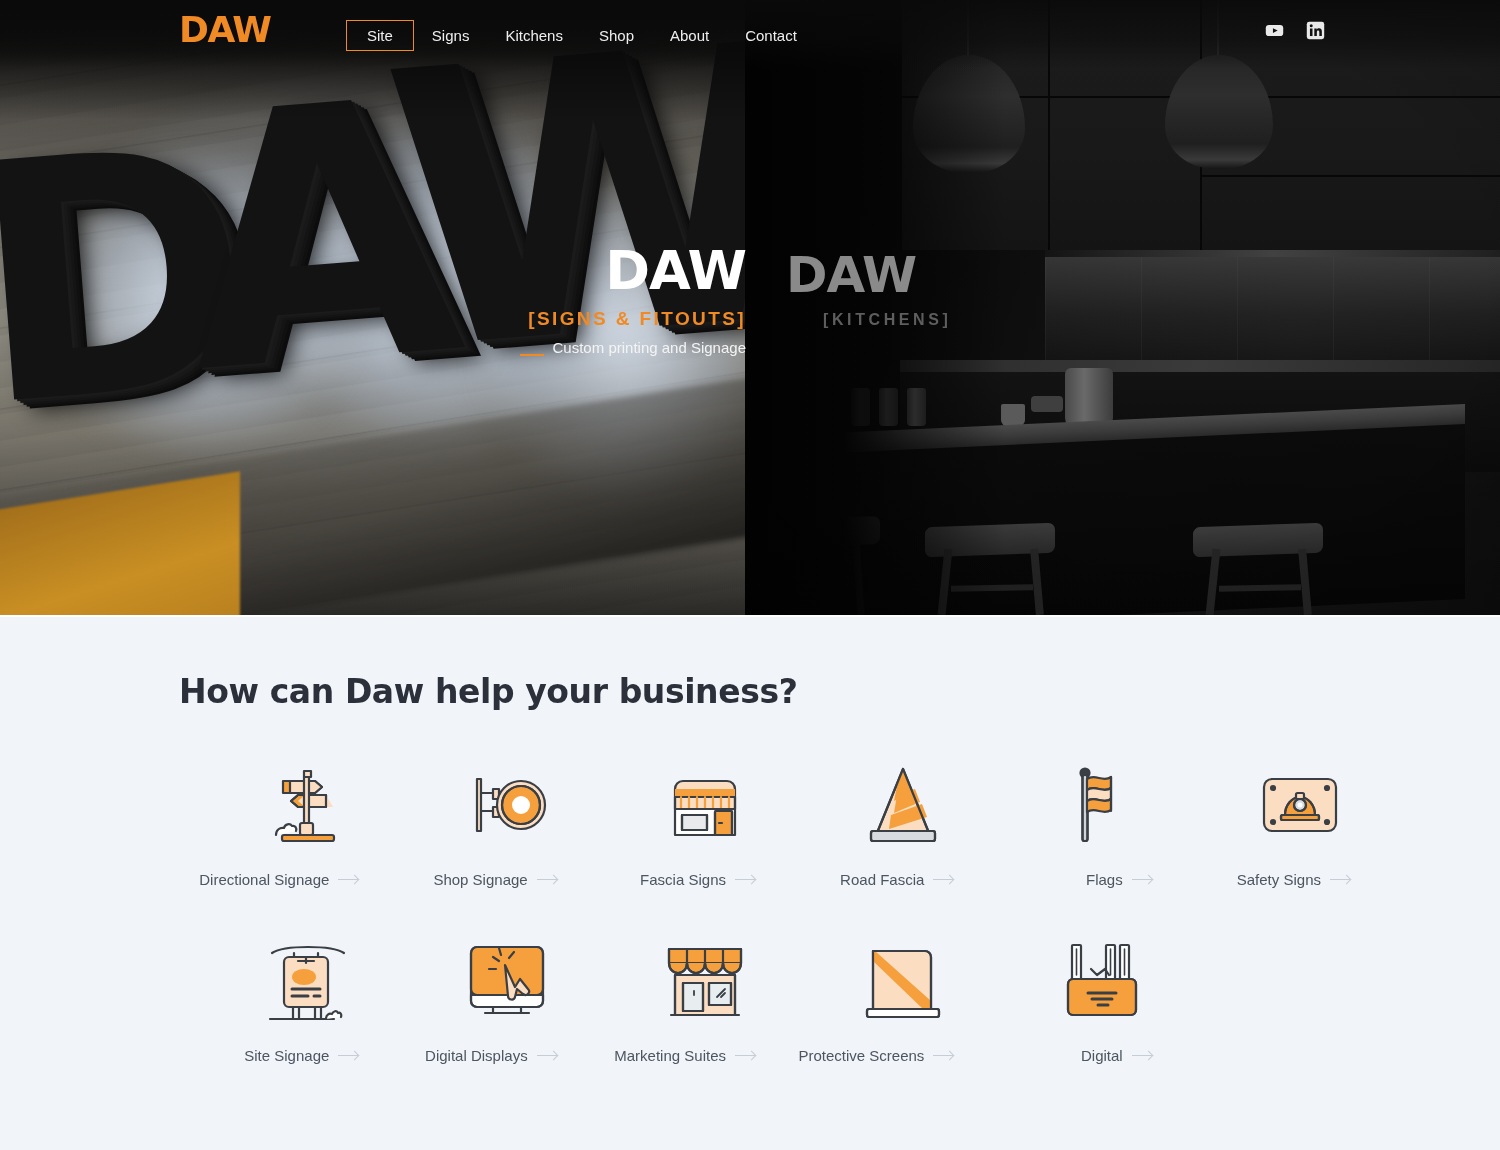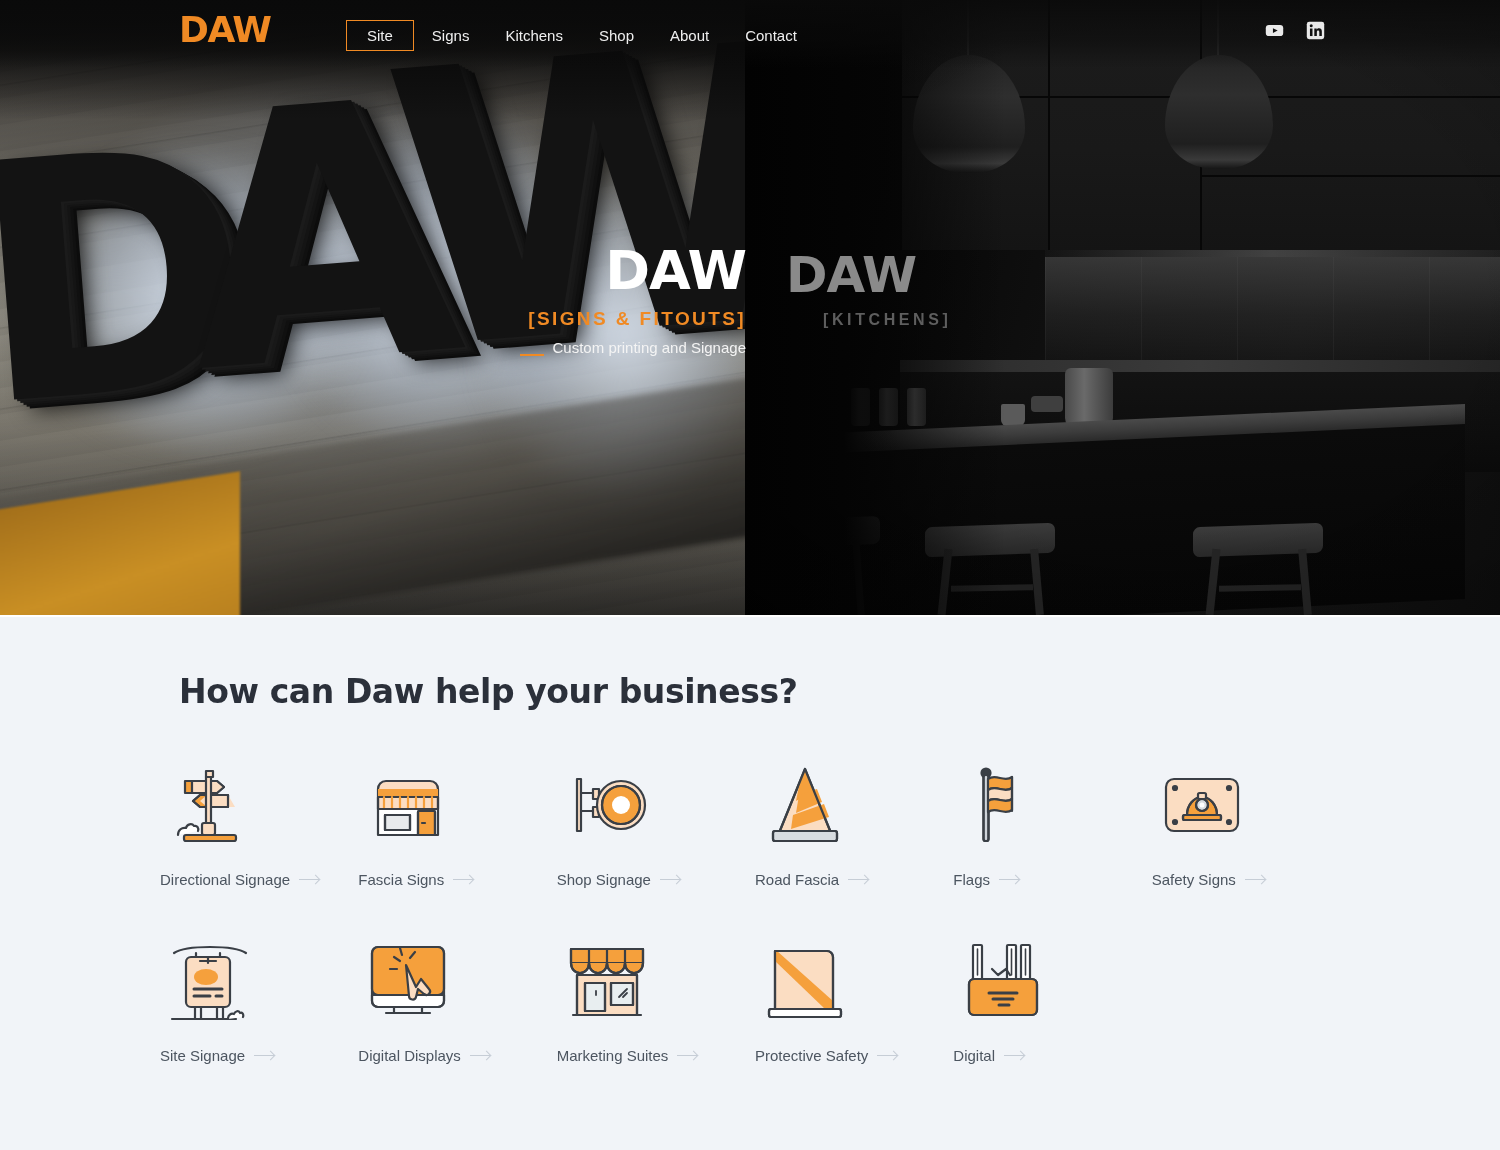--- a/index.html
+++ b/index.html
@@ -224,21 +224,21 @@
     letter-spacing: -0.4px;
   }
   .grid {
     position: absolute; left: 160px; top: 140px;
     width: 1190px;
     display: grid;
     grid-template-columns: repeat(6, 1fr);
     row-gap: 45px;
   }
   .cell {
-    display: flex; flex-direction: column; align-items: flex-start;
+    display: flex; flex-direction: column; align-items: flex-end;
     cursor: pointer;
   }
   .cell .icon-box {
     width: 100px; height: 100px;
     display: flex; align-items: center; justify-content: center;
   }
   .cell .lbl {
     margin-top: 14px;
     font-size: 15px; color: #4c5560; white-space: nowrap;
     display: flex; align-items: center; gap: 9px;
@@ -386,55 +386,55 @@
       </div>
       <div class="lbl">
           <span>Directional Signage</span>
           <span class="arrow"></span>
         </div>
     </div>
 
     <div class="cell">
       <div class="icon-box">
         <svg width="88" height="88" viewBox="0 0 88 88" fill="none" stroke="#3a3f46" stroke-width="2.2" stroke-linejoin="round" stroke-linecap="round">
+          <rect x="14" y="16" width="4" height="52" fill="#fbddc2"></rect>
+          <path d="M18 30h18M18 48h18"></path>
+          <rect x="30" y="26" width="6" height="10" fill="#fbddc2"></rect>
+          <rect x="30" y="44" width="6" height="10" fill="#fbddc2"></rect>
+          <circle cx="58" cy="42" r="24" fill="#fbddc2"></circle>
+          <circle cx="58" cy="42" r="19" fill="#f5a03c"></circle>
+          <circle cx="58" cy="42" r="19"></circle>
+          <circle cx="58" cy="42" r="9" fill="#fff" stroke="none"></circle>
+          <circle cx="58" cy="42" r="5" fill="#fff" stroke="none"></circle>
+        </svg>
+      </div>
+      <div class="lbl">
+          <span>Shop Signage</span>
+          <span class="arrow"></span>
+        </div>
+    </div>
+
+    <div class="cell">
+      <div class="icon-box">
+        <svg width="88" height="88" viewBox="0 0 88 88" fill="none" stroke="#3a3f46" stroke-width="2.2" stroke-linejoin="round" stroke-linecap="round">
           <path d="M14 26c0-4 3-8 8-8h44c5 0 8 4 8 8v8H14z" fill="#fbddc2"></path>
           <rect x="14" y="26" width="60" height="7" fill="#f5a03c" stroke="none"></rect>
           <rect x="14" y="34" width="60" height="12" fill="#fbddc2"></rect>
           <path d="M14 34h60v12H14z"></path>
           <path d="M20 34v12M28 34v12M36 34v12M44 34v12M52 34v12M60 34v12M68 34v12" stroke="#f5a03c"></path>
           <rect x="14" y="46" width="60" height="26" fill="#fff"></rect>
           <rect x="21" y="52" width="25" height="15" fill="#e8eaec"></rect>
           <rect x="21" y="52" width="25" height="15"></rect>
           <rect x="54" y="48" width="17" height="24" rx="1" fill="#f5a03c"></rect>
           <rect x="54" y="48" width="17" height="24" rx="1"></rect>
           <path d="M58 60h3"></path>
         </svg>
       </div>
       <div class="lbl">
           <span>Fascia Signs</span>
-          <span class="arrow"></span>
-        </div>
-    </div>
-
-    <div class="cell">
-      <div class="icon-box">
-        <svg width="88" height="88" viewBox="0 0 88 88" fill="none" stroke="#3a3f46" stroke-width="2.2" stroke-linejoin="round" stroke-linecap="round">
-          <rect x="14" y="16" width="4" height="52" fill="#fbddc2"></rect>
-          <path d="M18 30h18M18 48h18"></path>
-          <rect x="30" y="26" width="6" height="10" fill="#fbddc2"></rect>
-          <rect x="30" y="44" width="6" height="10" fill="#fbddc2"></rect>
-          <circle cx="58" cy="42" r="24" fill="#fbddc2"></circle>
-          <circle cx="58" cy="42" r="19" fill="#f5a03c"></circle>
-          <circle cx="58" cy="42" r="19"></circle>
-          <circle cx="58" cy="42" r="9" fill="#fff" stroke="none"></circle>
-          <circle cx="58" cy="42" r="5" fill="#fff" stroke="none"></circle>
-        </svg>
-      </div>
-      <div class="lbl">
-          <span>Shop Signage</span>
           <span class="arrow"></span>
         </div>
     </div>
 
     <div class="cell">
       <div class="icon-box">
         <svg width="88" height="88" viewBox="0 0 88 88" fill="none" stroke="#3a3f46" stroke-width="2.2" stroke-linejoin="round" stroke-linecap="round">
           <path d="M44 6 70 70H18z" fill="#fbddc2"></path>
           <path d="M44 6l9 22-18 10 4-20z" fill="#f5a03c" stroke="none"></path>
           <path d="M38 32l18-6 5 13-26 11z" fill="#f5a03c" stroke="none"></path>
@@ -560,21 +560,21 @@
       <div class="icon-box">
         <svg width="88" height="88" viewBox="0 0 88 88" fill="none" stroke="#3a3f46" stroke-width="2.2" stroke-linejoin="round" stroke-linecap="round">
           <path d="M14 12h52a6 6 0 0 1 6 6v52H14z" fill="#fbddc2"></path>
           <path d="M16 12 72 62v8h-8L14 22v-8z" fill="#f5a03c" stroke="none"></path>
           <path d="M14 12h52a6 6 0 0 1 6 6v52H14z"></path>
           <rect x="8" y="70" width="72" height="8" rx="2" fill="#fff"></rect>
           <rect x="8" y="70" width="72" height="8" rx="2"></rect>
         </svg>
       </div>
       <div class="lbl">
-          <span>Protective Safety</span>
+          <span>Protective Screens</span>
           <span class="arrow"></span>
         </div>
     </div>
 
     <div class="cell">
       <div class="icon-box">
         <svg width="88" height="88" viewBox="0 0 88 88" fill="none" stroke="#3a3f46" stroke-width="2.2" stroke-linejoin="round" stroke-linecap="round">
           <rect x="14" y="6" width="9" height="36" rx="1" fill="#fff"></rect>
           <rect x="48" y="6" width="9" height="36" rx="1" fill="#fff"></rect>
           <rect x="62" y="6" width="9" height="36" rx="1" fill="#fff"></rect>

